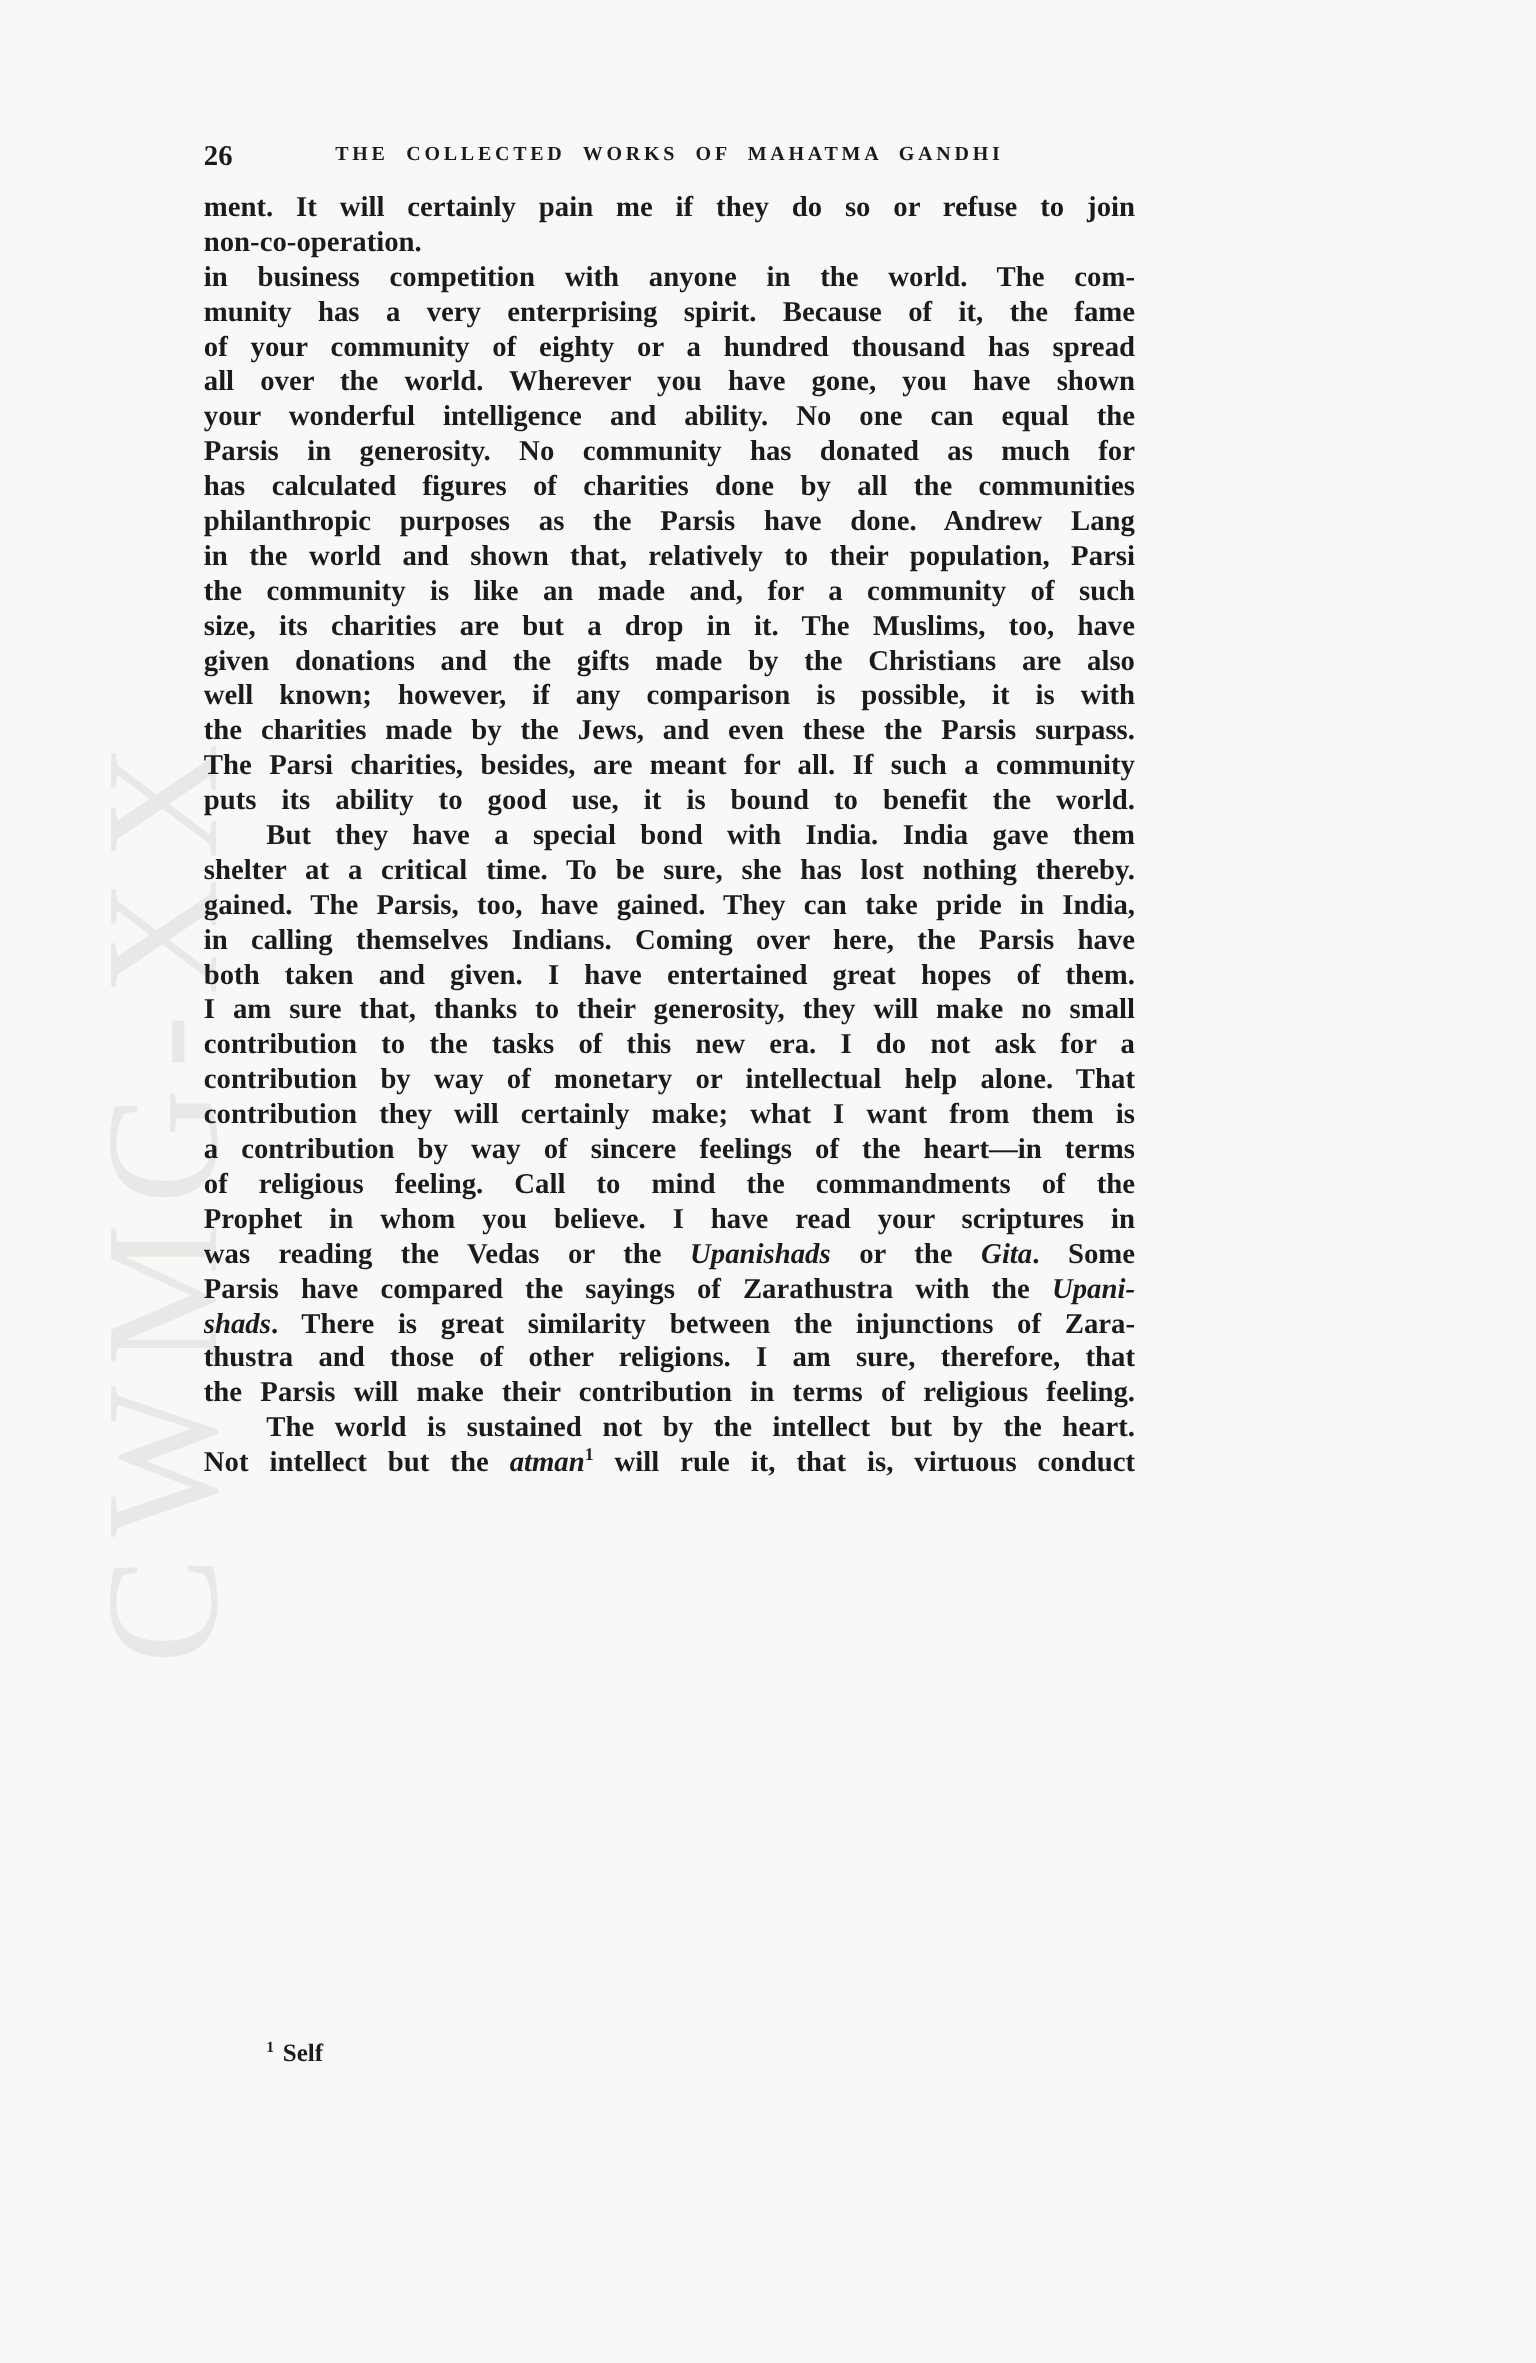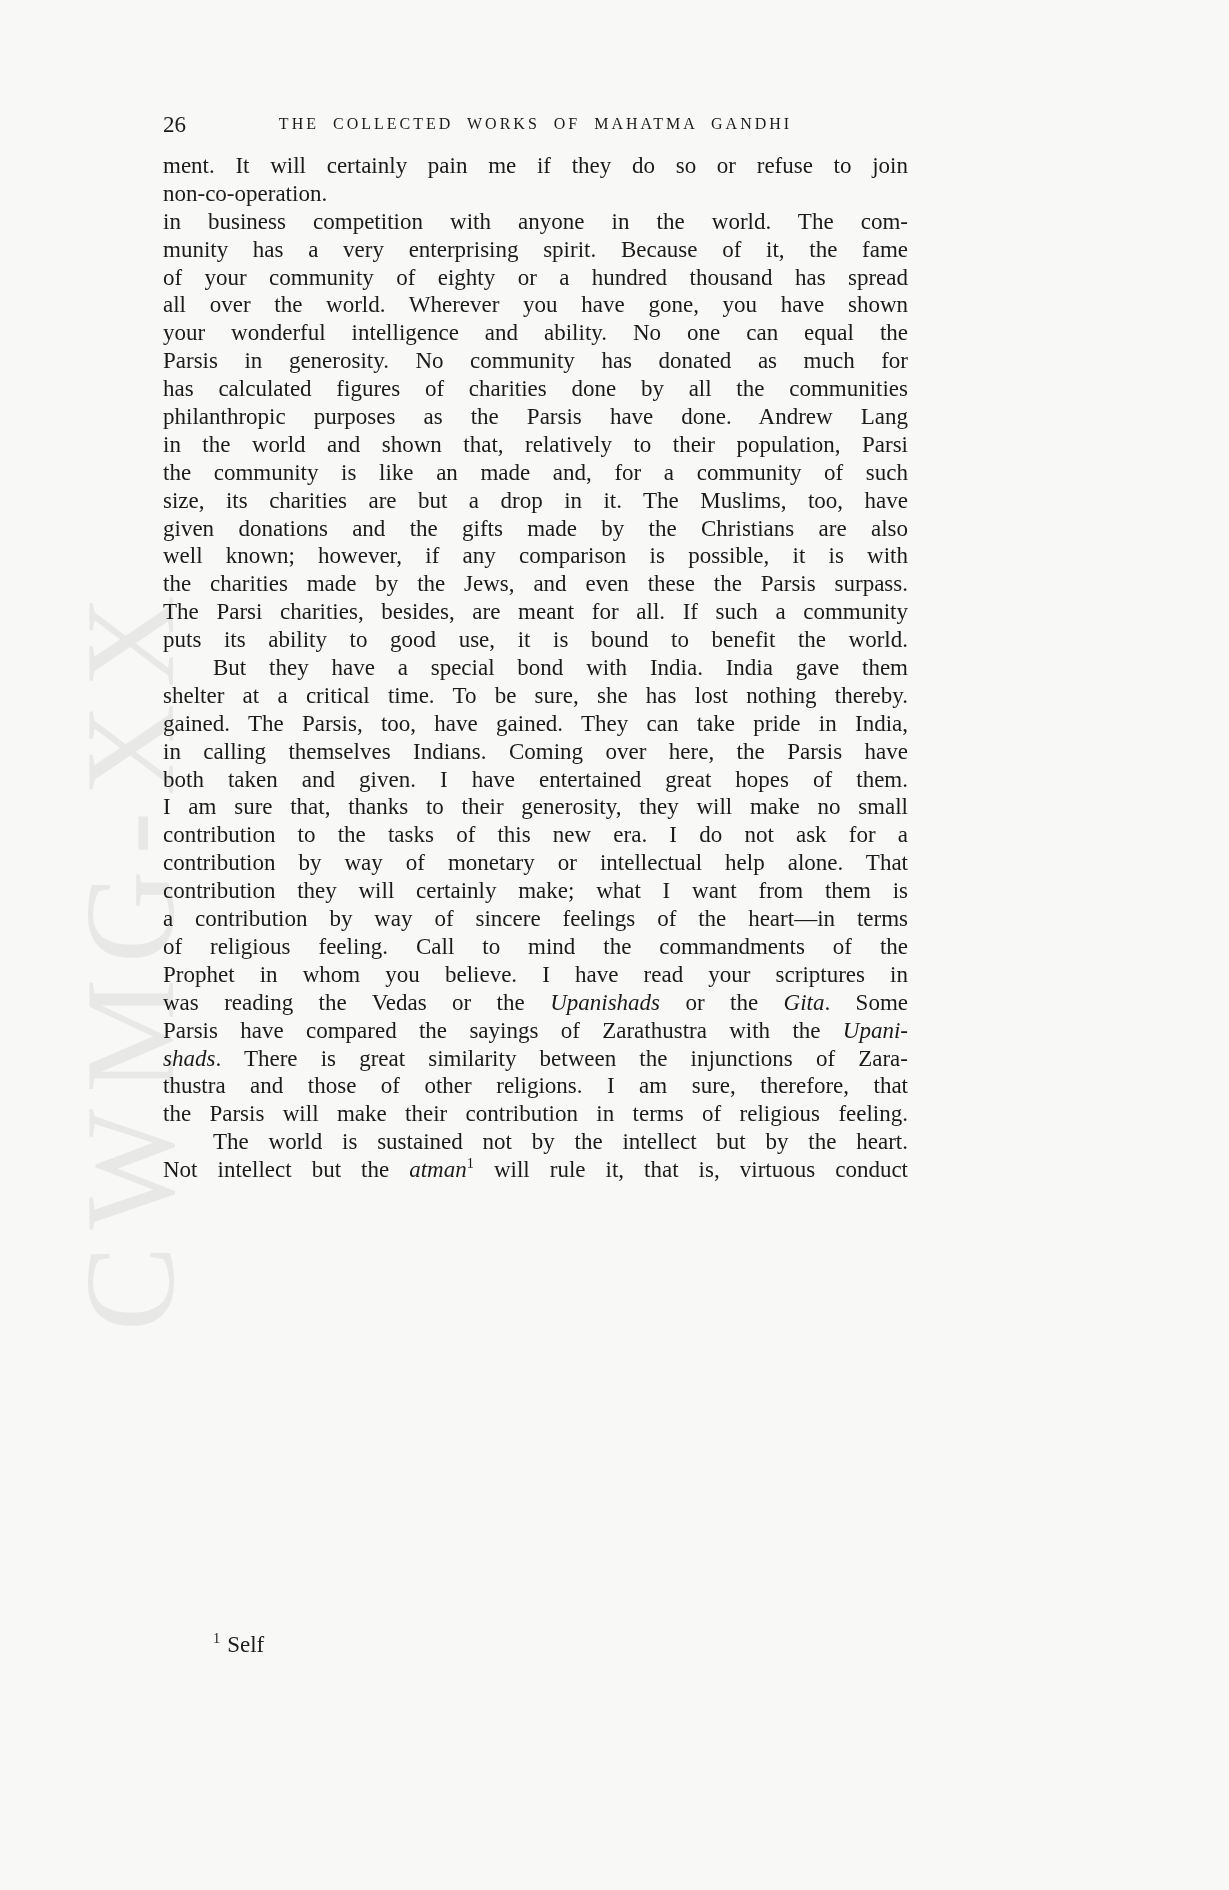--- a/index.html
+++ b/index.html
@@ -28,20 +28,21 @@
     user-select: none;
     z-index: 0;
     font-family: "Liberation Serif", "DejaVu Serif", serif;
   }
   .content {
     position: absolute;
     left: 163px;
     top: 112px;
     width: 745px;
     z-index: 1;
+    font-weight: bold;
   }
   .header {
     position: relative;
     height: 30px;
     margin-bottom: 10px;
   }
   .pagenum {
     position: absolute;
     left: 0;
     top: 0;
@@ -73,21 +74,21 @@
   .line .it { font-style: italic; }
   .line sup, .footnote sup {
     font-size: 0.62em;
     vertical-align: super;
     line-height: 0;
   }
   .footnote {
     position: absolute;
     left: 50px;
     top: 1520px;
-    font-size: 23px;
+    font-size: 20px;
   }
   .footnote .fn-text { margin-left: 7px; }
 </style>
 </head>
 <body>
 
 <div class="page">
   <div class="watermark">CWMG-XX</div>
   <div class="content">
     <div class="header">

